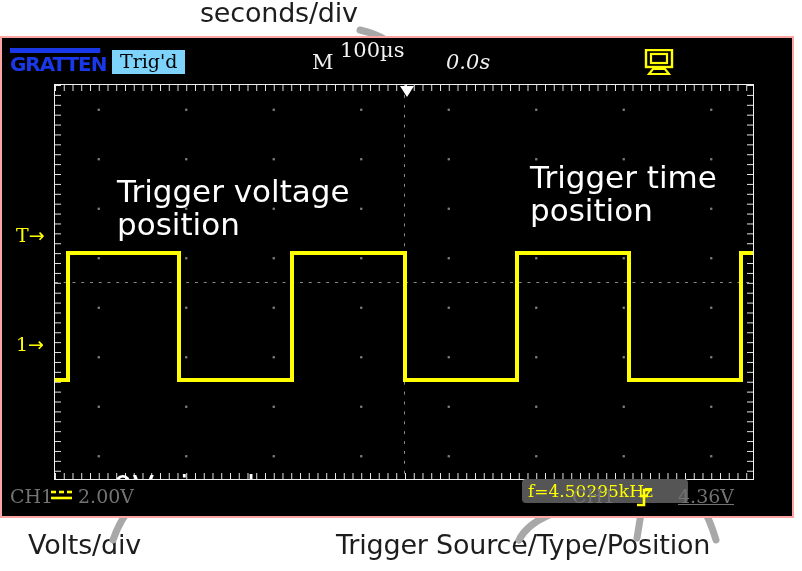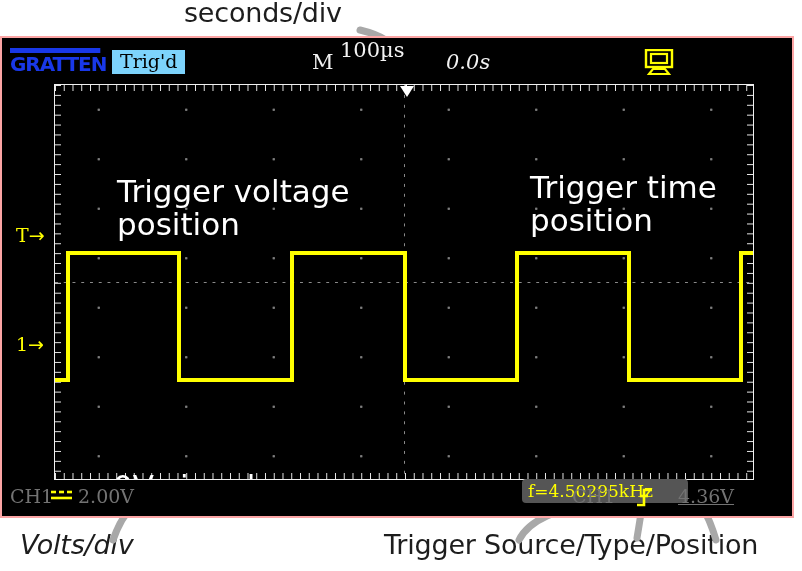--- a/index.html
+++ b/index.html
@@ -13,23 +13,23 @@
   
   .anno{
     position:absolute;
     color:#1d1d1d;
     font-family:"DejaVu Sans", sans-serif;
     font-size:27px;
     line-height:1.05;
     white-space:nowrap;
     letter-spacing:-0.2px;
   }
-  #anno-seconds-div{ left:184px; top:-1px; }
-  #anno-volts-div  { left:20px;  top:531px;font-style:italic; }
-  #anno-trigger-src{ left:336px; top:531px;margin-left:48px; }
+  #anno-seconds-div{ left:200px; top:-1px; }
+  #anno-volts-div  { left:28px;  top:531px; }
+  #anno-trigger-src{ left:336px; top:531px; }
 
   
   #scope{
     position:absolute;
     left:0px; top:36px;
     width:794px; height:482px;
     background:#000000;
     border:2px solid #fca5a5;
     box-sizing:border-box;
   }
@@ -123,21 +123,21 @@
   
   .scr-anno{
     position:absolute;
     color:#ffffff;
     font-family:"DejaVu Sans", sans-serif;
     font-size:31px;
     line-height:1.05;
     white-space:pre;
   }
   #sa-trigvolt{ left:62px; top:90px; }
-  #sa-trigtime{ left:475px; top:86px; }
+  #sa-trigtime{ left:475px; top:76px; }
   #sa-zeroref { left:58px; top:385px; }
   #sa-measfreq{ left:340px; top:390px; }
 
   
   #freqbox{
     position:absolute;
     left:520px; top:441px;
     width:166px; height:24px;
     background:#555555;
     border-radius:4px;

